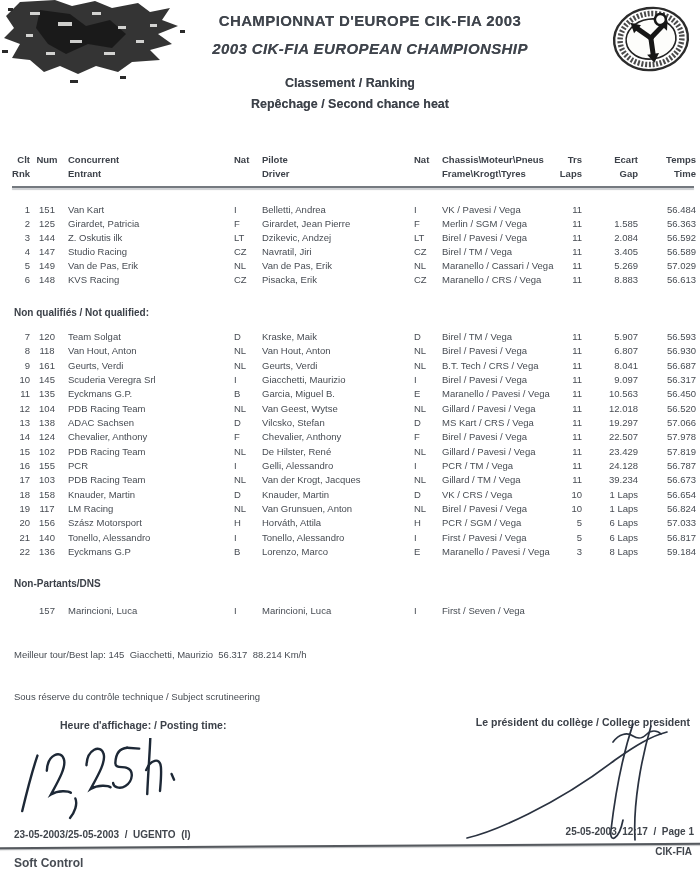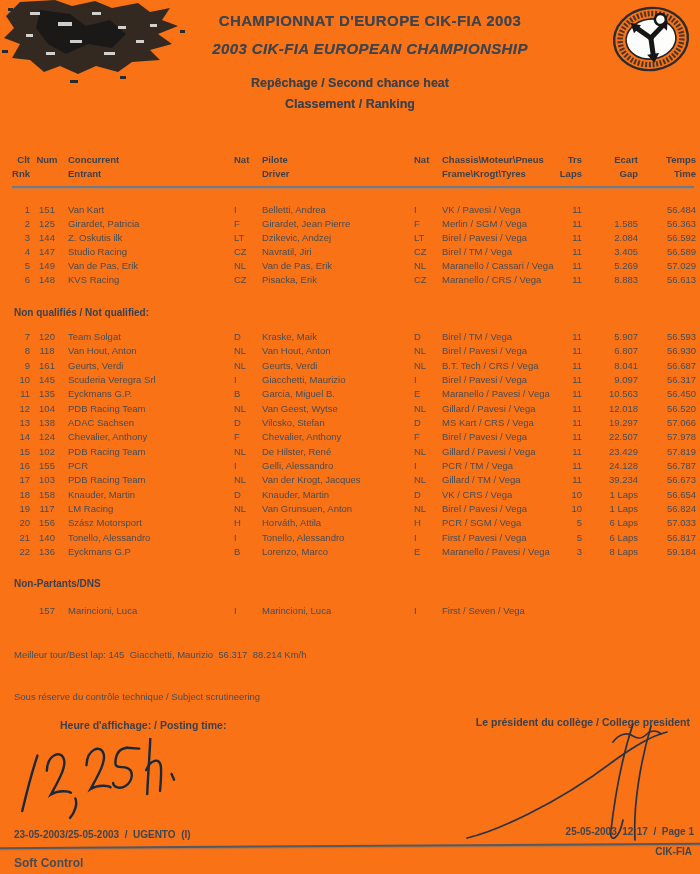--- a/index.html
+++ b/index.html
@@ -1,16 +1,16 @@
 <!DOCTYPE html>
 <html><head>
 <meta charset="utf-8">
 <style>
   html,body{margin:0;padding:0;background:#e8e8e6;}
-  .page{position:relative;width:700px;height:874px;background:#f97316;overflow:hidden;
+  .page{position:relative;width:700px;height:874px;background:#ffffff;overflow:hidden;
         font-family:"Liberation Sans",sans-serif;color:#474c53;}
   .abs{position:absolute;}
   
   .titles{left:160px;top:12px;width:420px;text-align:center;}
   .title-fr{font-size:15px;font-weight:bold;letter-spacing:.4px;color:#3f444c;text-shadow:0 0 .4px rgba(63,68,76,.7);}
   .title-en{font-size:15px;font-weight:bold;font-style:italic;letter-spacing:.4px;color:#3f444c;margin-top:11px;text-shadow:0 0 .4px rgba(63,68,76,.7);}
   .subhead{left:0;top:76px;width:100%;text-align:center;}
   .subhead div{font-size:12.5px;font-weight:bold;color:#3c4149;margin-bottom:7px;text-shadow:0 0 .3px rgba(60,65,73,.6);}
   
   .tbl{left:12px;top:153px;width:684px;}
@@ -89,22 +89,22 @@
       <g fill="#161616">
         <polygon points="23,16 33,20 25,27"></polygon>
         <polygon points="60,19 50,19 58,29"></polygon>
         <polygon points="35,50 47,50 41,59"></polygon>
       </g>
       <circle cx="53" cy="17" r="5.5" fill="#fdfdfb" stroke="#161616" stroke-width="2.5"></circle>
     </g>
   </svg>
 
   <div class="abs subhead">
+    <div>Classement / Ranking</div>
     <div>Repêchage  / Second chance heat</div>
-    <div>Classement / Ranking</div>
   </div>
 
   <div class="abs tbl thead">
     <div class="t-row">
       <span class="c0">Clt</span>
       <span class="c1">Num</span>
       <span class="c2">Concurrent</span>
       <span class="c3">Nat</span>
       <span class="c4">Pilote</span>
       <span class="c5">Nat</span>

